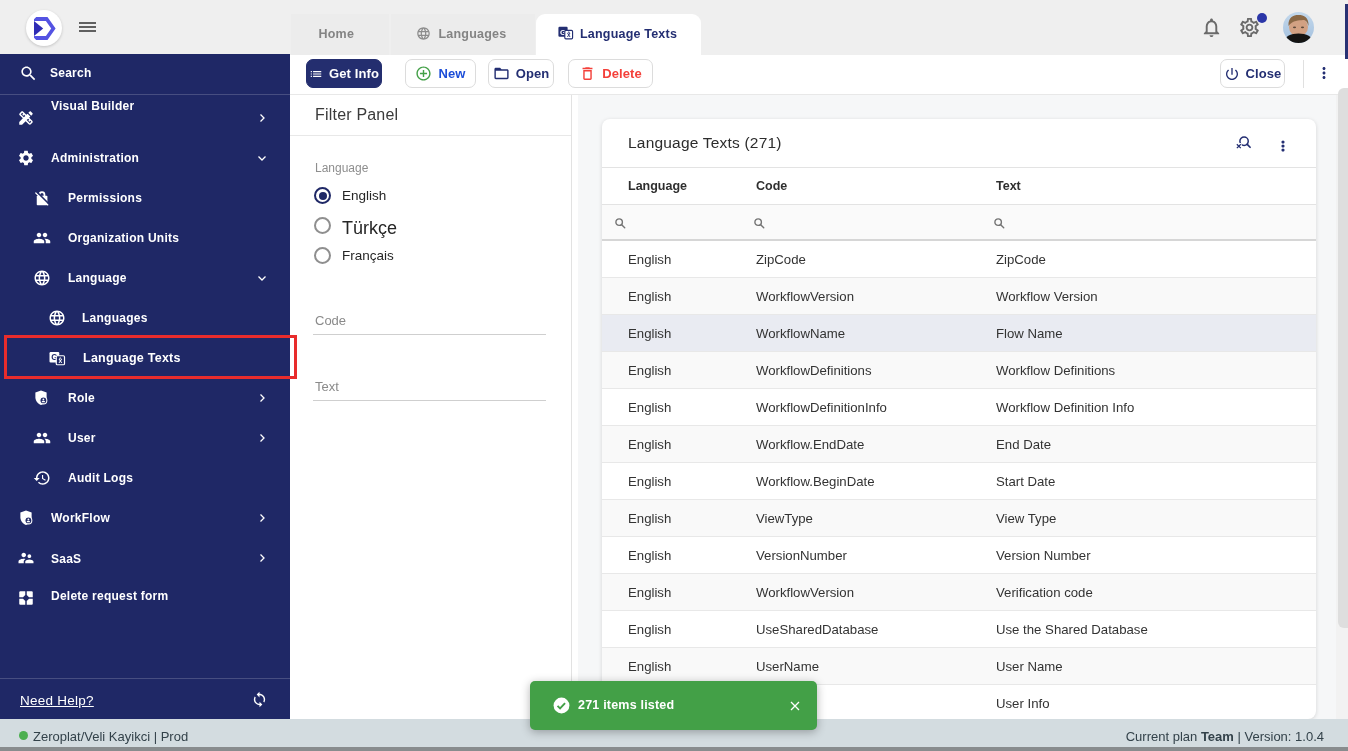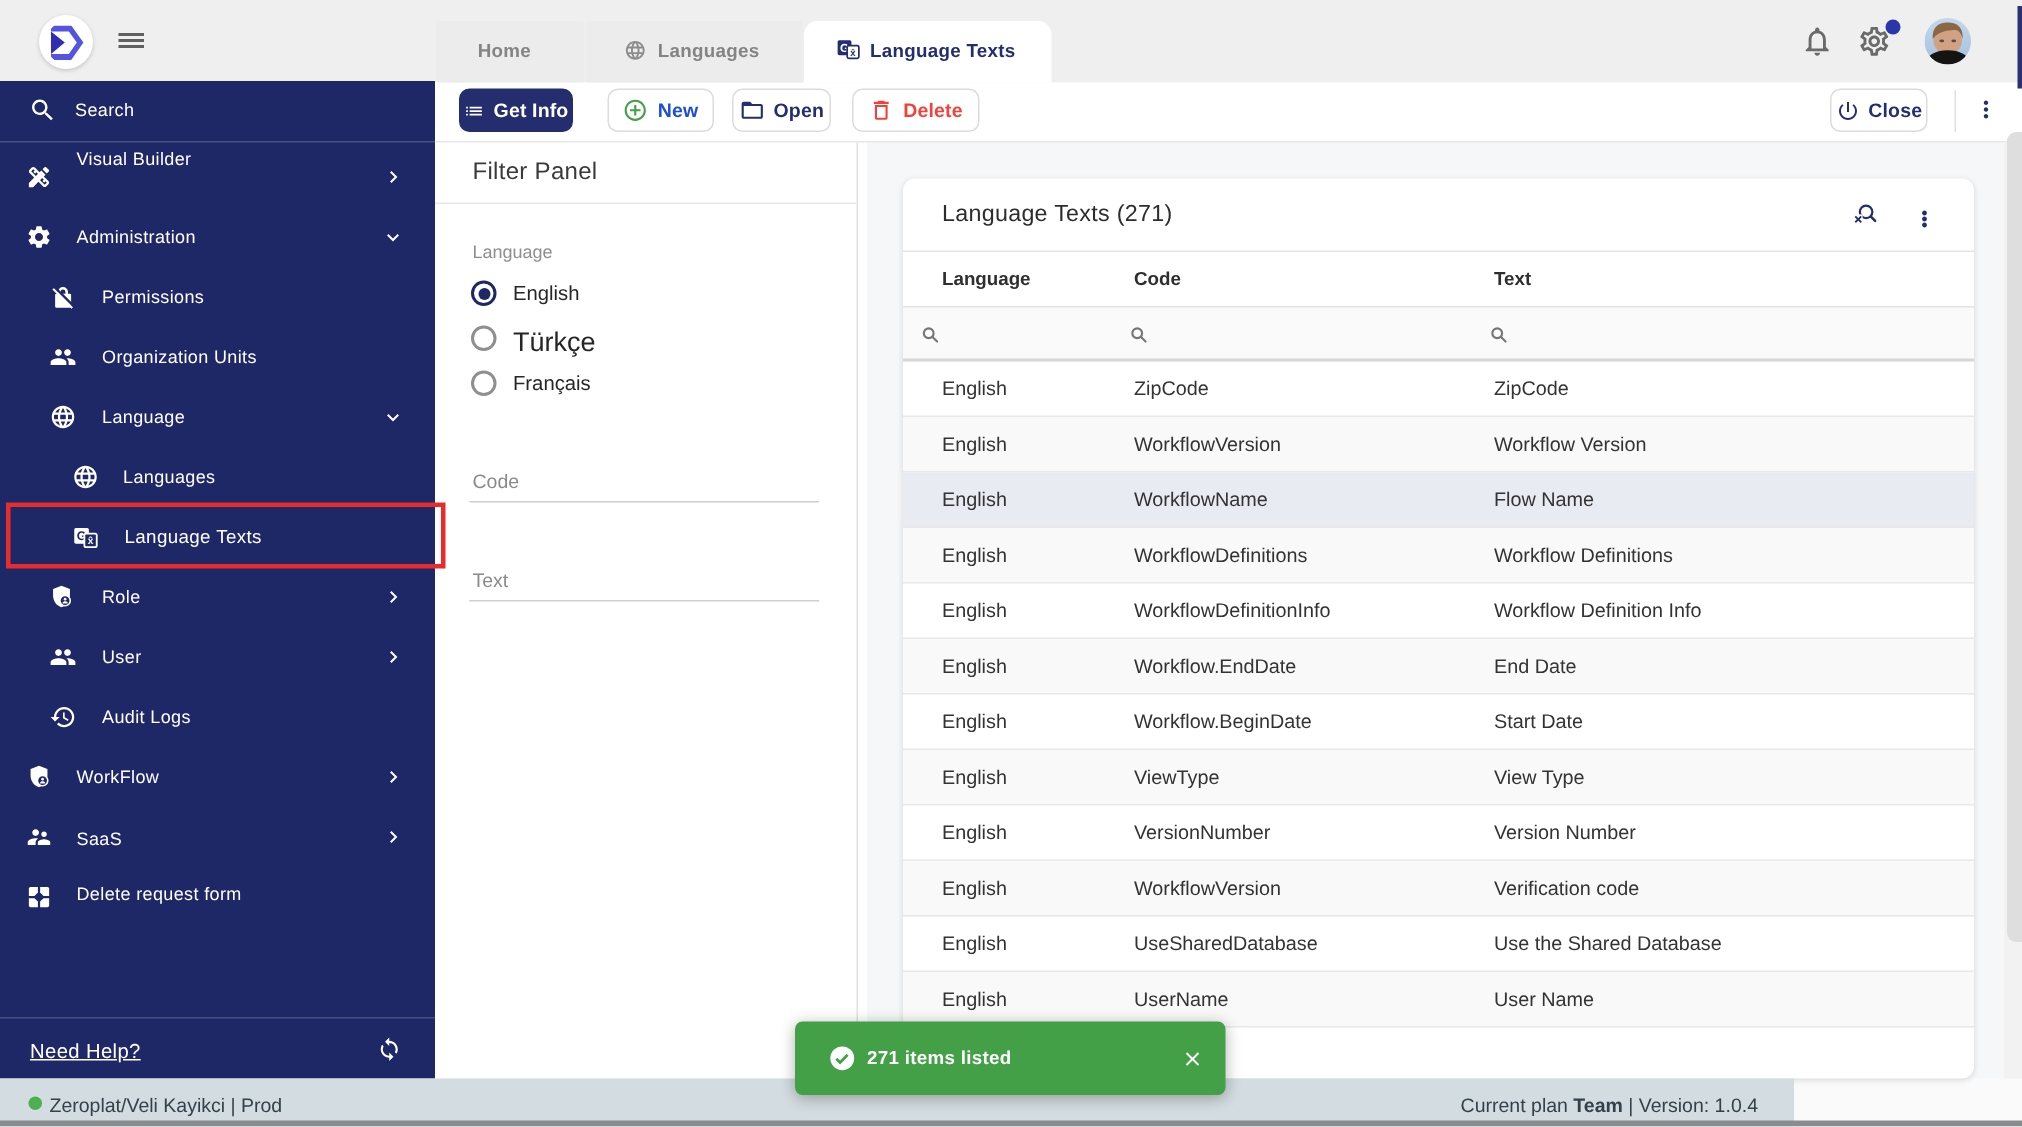--- a/index.html
+++ b/index.html
@@ -14,34 +14,34 @@
   #tab-home { left:291px; width:98px; }
   #tab-lang { left:391px; width:144px; }
   #tab-active { left:536px; top:14px; width:165px; height:41px; background:#ffffff; border-radius:9px 9px 0 0; }
   .tabtxt { font-size:12.5px; font-weight:700; color:#848484; letter-spacing:.2px; }
   
   #toolbar { left:290px; top:55px; width:1058px; height:39px; background:#fff; }
   .btn { position:absolute; top:59px; height:29px; border:1px solid #dcdcdc; border-radius:7px; background:#fff;
          display:flex; align-items:center; justify-content:center; gap:6px; font-size:13px; font-weight:700; letter-spacing:.1px; }
   
   #sidebar { left:0; top:54px; width:290px; height:665px; background:#1f2866; }
-  .mi { position:absolute; color:#fff; font-size:12px; font-weight:400; letter-spacing:.25px; line-height:15px; white-space:nowrap; }
+  .mi { position:absolute; color:#fff; font-size:12px; font-weight:700; letter-spacing:.25px; line-height:15px; white-space:nowrap; }
   .micon { position:absolute; width:18px; height:18px; }
   .chev { position:absolute; width:12px; height:12px; left:256px; }
   
   #filterpanel { left:290px; top:95px; width:288px; height:624px; background:#fff; }
   
   #main { left:578px; top:95px; width:770px; height:624px; background:#f6f7f8; }
   #card { left:602px; top:119px; width:714px; height:600px; background:#fff; border-radius:8px;
           box-shadow:0 1px 4px rgba(0,0,0,.14); overflow:hidden; }
   .row { position:absolute; left:0; width:714px; height:37px; border-bottom:1px solid #e8e8e8; }
   .cell { position:absolute; font-size:13.2px; color:#333333; top:50%; transform:translateY(-50%); white-space:nowrap; }
   .c1 { left:26px; } .c2 { left:154px; } .c3 { left:394px; }
   
-  #bottombar { left:0; top:719px; width:1196px; height:32px; background:#d3dce0; font-size:13px; color:#33424a; }
+  #bottombar { left:0; top:719px; width:1348px; height:32px; background:#d3dce0; font-size:13px; color:#33424a; }
   #bottomedge { left:0; top:747px; width:1348px; height:4px; background:#888c8e; }
   #toast { left:530px; top:681px; width:287px; height:49px; background:#43a047; border-radius:5px;
            box-shadow:0 2px 10px rgba(0,0,0,.3); z-index:60; }
   #redbox { left:4px; top:335px; width:293px; height:44px; border:3px solid #e82c2c; z-index:50; }
 </style>
 </head>
 <body>
 <div class="abs" id="topband"></div>
 <div class="abs" id="sidebar"></div>
 <svg class="abs" style="left:19px;top:64px" width="19" height="19" viewBox="0 0 24 24">
@@ -332,20 +332,25 @@
   <div class="row" style="top:492px">
       <span class="cell c1">English</span>
       <span class="cell c2">UseSharedDatabase</span>
       <span class="cell c3">Use the Shared Database</span>
     </div>
   <div class="row" style="top:529px;background:#f9f9f9">
       <span class="cell c1">English</span>
       <span class="cell c2">UserName</span>
       <span class="cell c3">User Name</span>
     </div>
+  <div class="row" style="top:566px">
+      <span class="cell c1">English</span>
+      <span class="cell c2">UserInfo</span>
+      <span class="cell c3">User Info</span>
+    </div>
 </div>
 
 <div class="abs" style="left:1336px;top:95px;width:12px;height:624px;background:#f2f2f2"></div>
 <div class="abs" style="left:1338px;top:88px;width:10px;height:540px;background:#dedede;border-radius:6px 0 0 6px"></div>
 <div class="abs" style="left:1345px;top:4px;width:3px;height:55px;background:#283173"></div>
 <div class="abs" id="bottombar">
   <div class="abs" style="left:19px;top:12px;width:9px;height:9px;background:#4caf50;border-radius:50%"></div>
   <div class="abs" style="left:33px;top:10px">Zeroplat/Veli Kayikci | Prod</div>
   <div class="abs" style="right:24px;top:10px">Current plan <b>Team</b> | Version: 1.0.4</div>
 </div>

